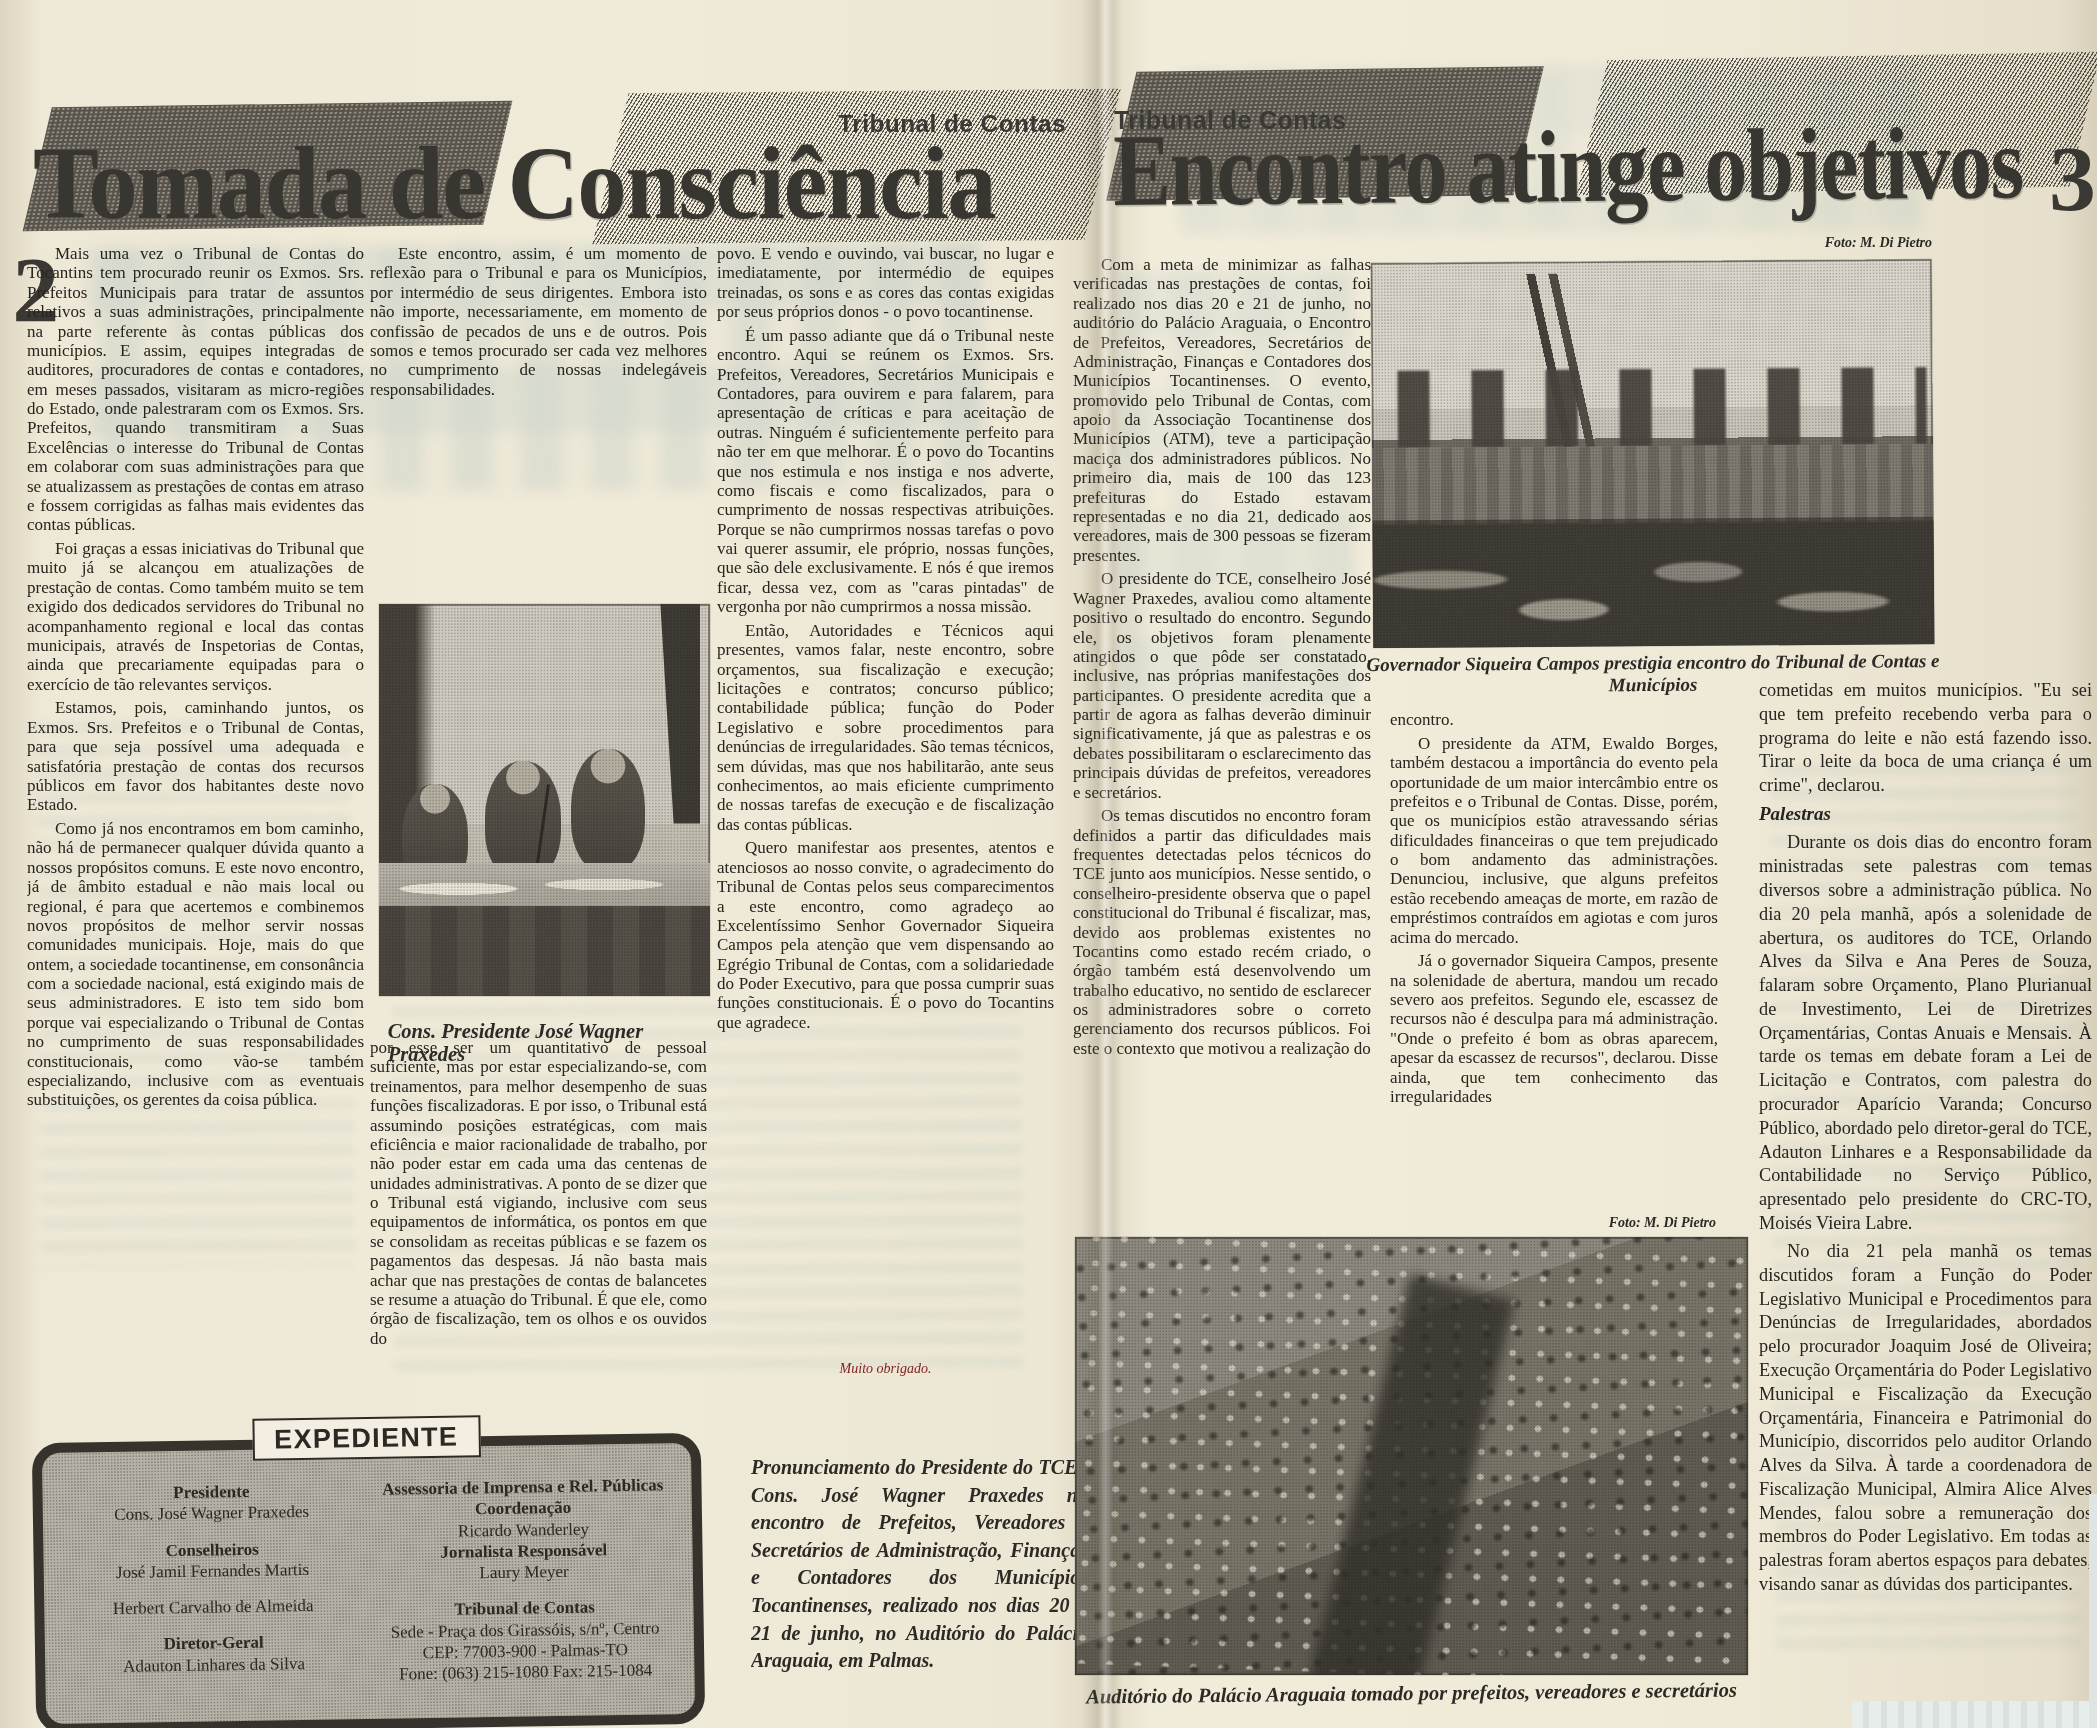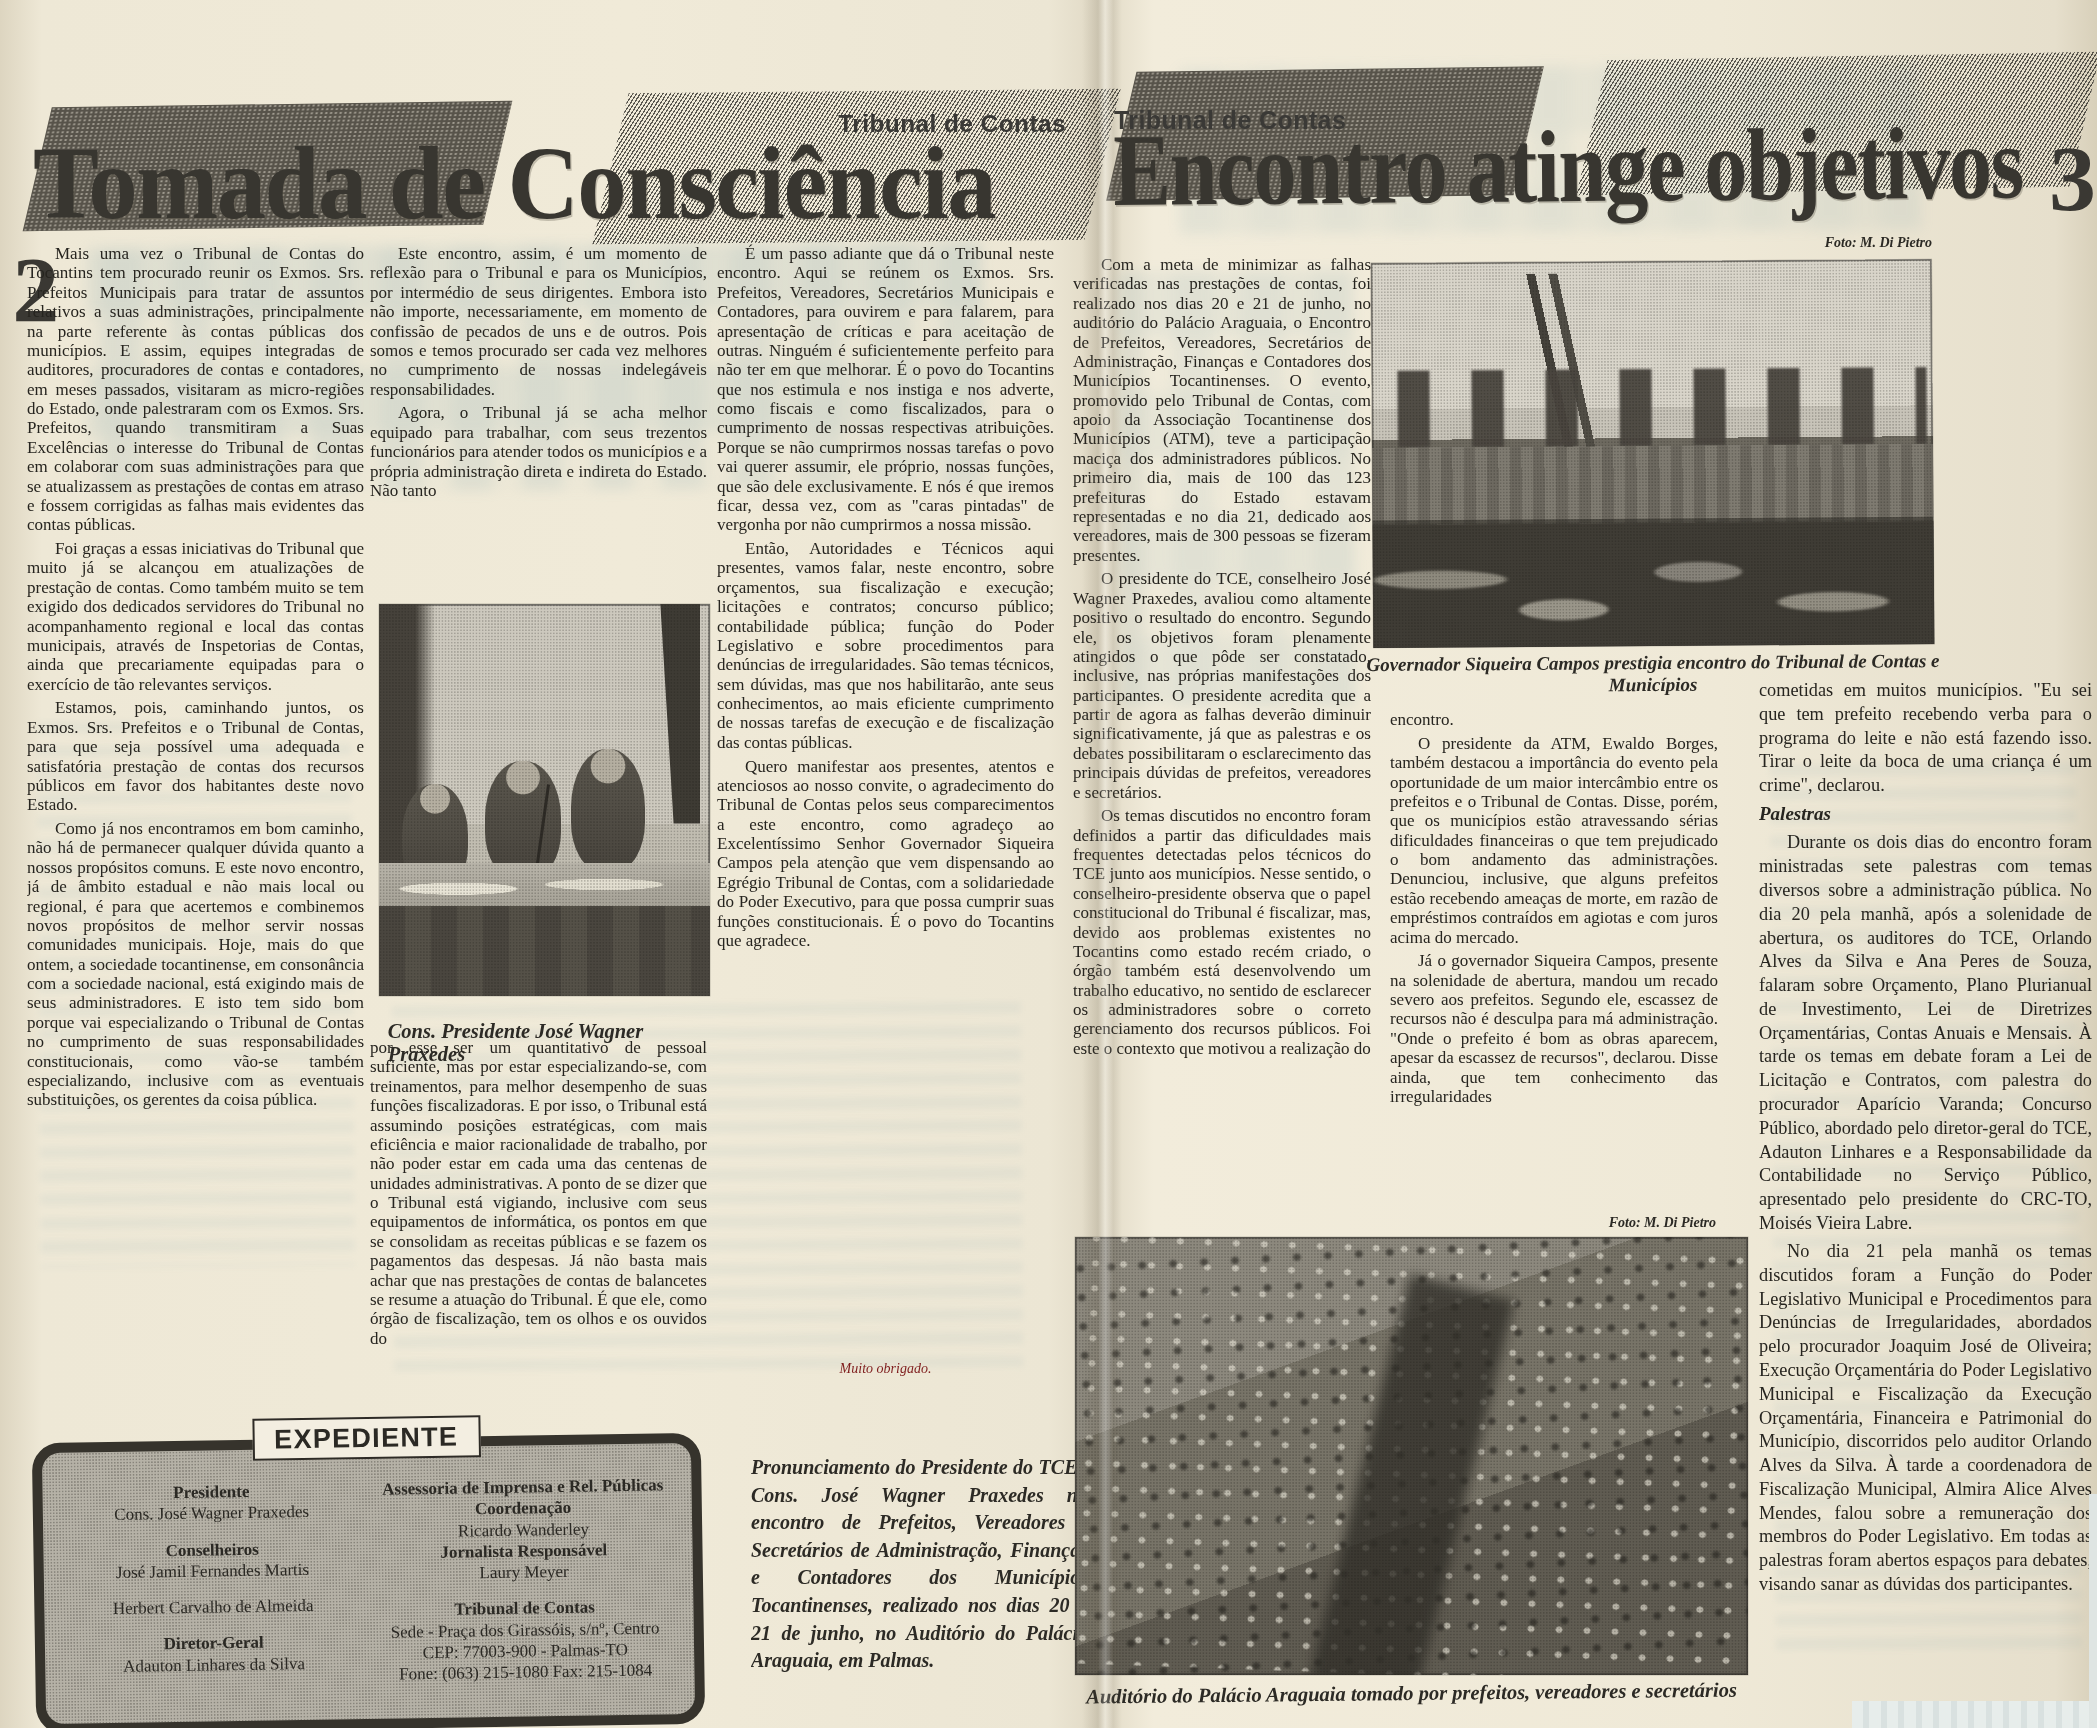--- a/index.html
+++ b/index.html
@@ -116,41 +116,41 @@
 
 <div class="col" id="l-col1" style="left:27px;top:244px;width:337px;height:1162px;">
   <p>Mais uma vez o Tribunal de Contas do Tocantins tem procurado reunir os Exmos. Srs. Prefeitos Municipais para tratar de assuntos relativos a suas administrações, principalmente na parte referente às contas públicas dos municípios. E assim, equipes integradas de auditores, procuradores de contas e contadores, em meses passados, visitaram as micro-regiões do Estado, onde palestraram com os Exmos. Srs. Prefeitos, quando transmitiram a Suas Excelências o interesse do Tribunal de Contas em colaborar com suas administrações para que se atualizassem as prestações de contas em atraso e fossem corrigidas as falhas mais evidentes das contas públicas.</p>
   <p>Foi graças a essas iniciativas do Tribunal que muito já se alcançou em atualizações de prestação de contas. Como também muito se tem exigido dos dedicados servidores do Tribunal no acompanhamento regional e local das contas municipais, através de Inspetorias de Contas, ainda que precariamente equipadas para o exercício de tão relevantes serviços.</p>
   <p>Estamos, pois, caminhando juntos, os Exmos. Srs. Prefeitos e o Tribunal de Contas, para que seja possível uma adequada e satisfatória prestação de contas dos recursos públicos em favor dos habitantes deste novo Estado.</p>
   <p>Como já nos encontramos em bom caminho, não há de permanecer qualquer dúvida quanto a nossos propósitos comuns. E este novo encontro, já de âmbito estadual e não mais local ou regional, é para que acertemos e combinemos novos propósitos de melhor servir nossas comunidades municipais. Hoje, mais do que ontem, a sociedade tocantinense, em consonância com a sociedade nacional, está exigindo mais de seus administradores. E isto tem sido bom porque vai especializando o Tribunal de Contas no cumprimento de suas responsabilidades constitucionais, como vão-se também especializando, inclusive com as eventuais substituições, os gerentes da coisa pública.</p>
 </div>
 
 <div class="col" id="l-col2-top" style="left:370px;top:244px;width:337px;height:357px;">
   <p>Este encontro, assim, é um momento de reflexão para o Tribunal e para os Municípios, por intermédio de seus dirigentes. Embora isto não importe, necessariamente, em momento de confissão de pecados de uns e de outros. Pois somos e temos procurado ser cada vez melhores no cumprimento de nossas indelegáveis responsabilidades.</p>
-  <p>Agora, o Tribunal já se acha melhor equipado para trabalhar, com seus trezentos funcionários para atender todos os municípios e a própria administração direta e indireta do Estado. Não tanto</p>
 </div>
 
 <div class="ph" id="photo-left" style="left:379px;top:604px;width:331px;height:392px;">
   <div class="p1-curtain"></div>
   <div class="p1-flag"></div>
   <div class="fig p1-f1"></div>
   <div class="fig p1-f2"></div>
   <div class="fig p1-f3"></div>
   <div class="p1-mic"></div>
   <div class="p1-table"></div>
   <div class="p1-front"></div>
   <div class="dots"></div>
 </div>
 <div class="caption" style="left:379px;top:1003px;width:331px;font-size:20.5px;text-align:left;padding-left:8.7px;margin-top:17px;">Cons. Presidente José Wagner Praxedes</div>
 
 <div class="col" id="l-col2-bottom" style="left:370px;top:1038px;width:337px;height:389px;">
   <p class="noindent">por esse ser um quantitativo de pessoal suficiente, mas por estar especializando-se, com treinamentos, para melhor desempenho de suas funções fiscalizadoras. E por isso, o Tribunal está assumindo posições estratégicas, com mais eficiência e maior racionalidade de trabalho, por não poder estar em cada uma das centenas de unidades administrativas. A ponto de se dizer que o Tribunal está vigiando, inclusive com seus equipamentos de informática, os pontos em que se consolidam as receitas públicas e se fazem os pagamentos das despesas. Já não basta mais achar que nas prestações de contas de balancetes se resume a atuação do Tribunal. É que ele, como órgão de fiscalização, tem os olhos e os ouvidos do</p>
 </div>
 
 <div class="col" id="l-col3" style="left:717px;top:244px;width:337px;height:1092px;">
+  <p class="noindent">povo. E vendo e ouvindo, vai buscar, no lugar e imediatamente, por intermédio de equipes treinadas, os sons e as cores das contas exigidas por seus próprios donos - o povo tocantinense.</p>
   <p>É um passo adiante que dá o Tribunal neste encontro. Aqui se reúnem os Exmos. Srs. Prefeitos, Vereadores, Secretários Municipais e Contadores, para ouvirem e para falarem, para apresentação de críticas e para aceitação de outras. Ninguém é suficientemente perfeito para não ter em que melhorar. É o povo do Tocantins que nos estimula e nos instiga e nos adverte, como fiscais e como fiscalizados, para o cumprimento de nossas respectivas atribuições. Porque se não cumprirmos nossas tarefas o povo vai querer assumir, ele próprio, nossas funções, que são dele exclusivamente. E nós é que iremos ficar, dessa vez, com as "caras pintadas" de vergonha por não cumprirmos a nossa missão.</p>
   <p>Então, Autoridades e Técnicos aqui presentes, vamos falar, neste encontro, sobre orçamentos, sua fiscalização e execução; licitações e contratos; concurso público; contabilidade pública; função do Poder Legislativo e sobre procedimentos para denúncias de irregularidades. São temas técnicos, sem dúvidas, mas que nos habilitarão, ante seus conhecimentos, ao mais eficiente cumprimento de nossas tarefas de execução e de fiscalização das contas públicas.</p>
   <p>Quero manifestar aos presentes, atentos e atenciosos ao nosso convite, o agradecimento do Tribunal de Contas pelos seus comparecimentos a este encontro, como agradeço ao Excelentíssimo Senhor Governador Siqueira Campos pela atenção que vem dispensando ao Egrégio Tribunal de Contas, com a solidariedade do Poder Executivo, para que possa cumprir suas funções constitucionais. É o povo do Tocantins que agradece.</p>
 </div>
 
 <div class="closing" style="left:717px;top:1361px;width:337px;">Muito obrigado.</div>
 
 <div class="byline-note" style="left:717px;top:1454px;width:337px;height:266px;overflow:hidden;margin-left:34px;">Pronunciamento do Presidente do TCE , Cons. José Wagner Praxedes no encontro de Prefeitos, Vereadores , Secretários de Administração, Finanças e Contadores dos Municípios Tocantinenses, realizado nos dias 20 e 21 de junho, no Auditório do Palácio Araguaia, em Palmas.</div>
 
 <div id="expediente">

